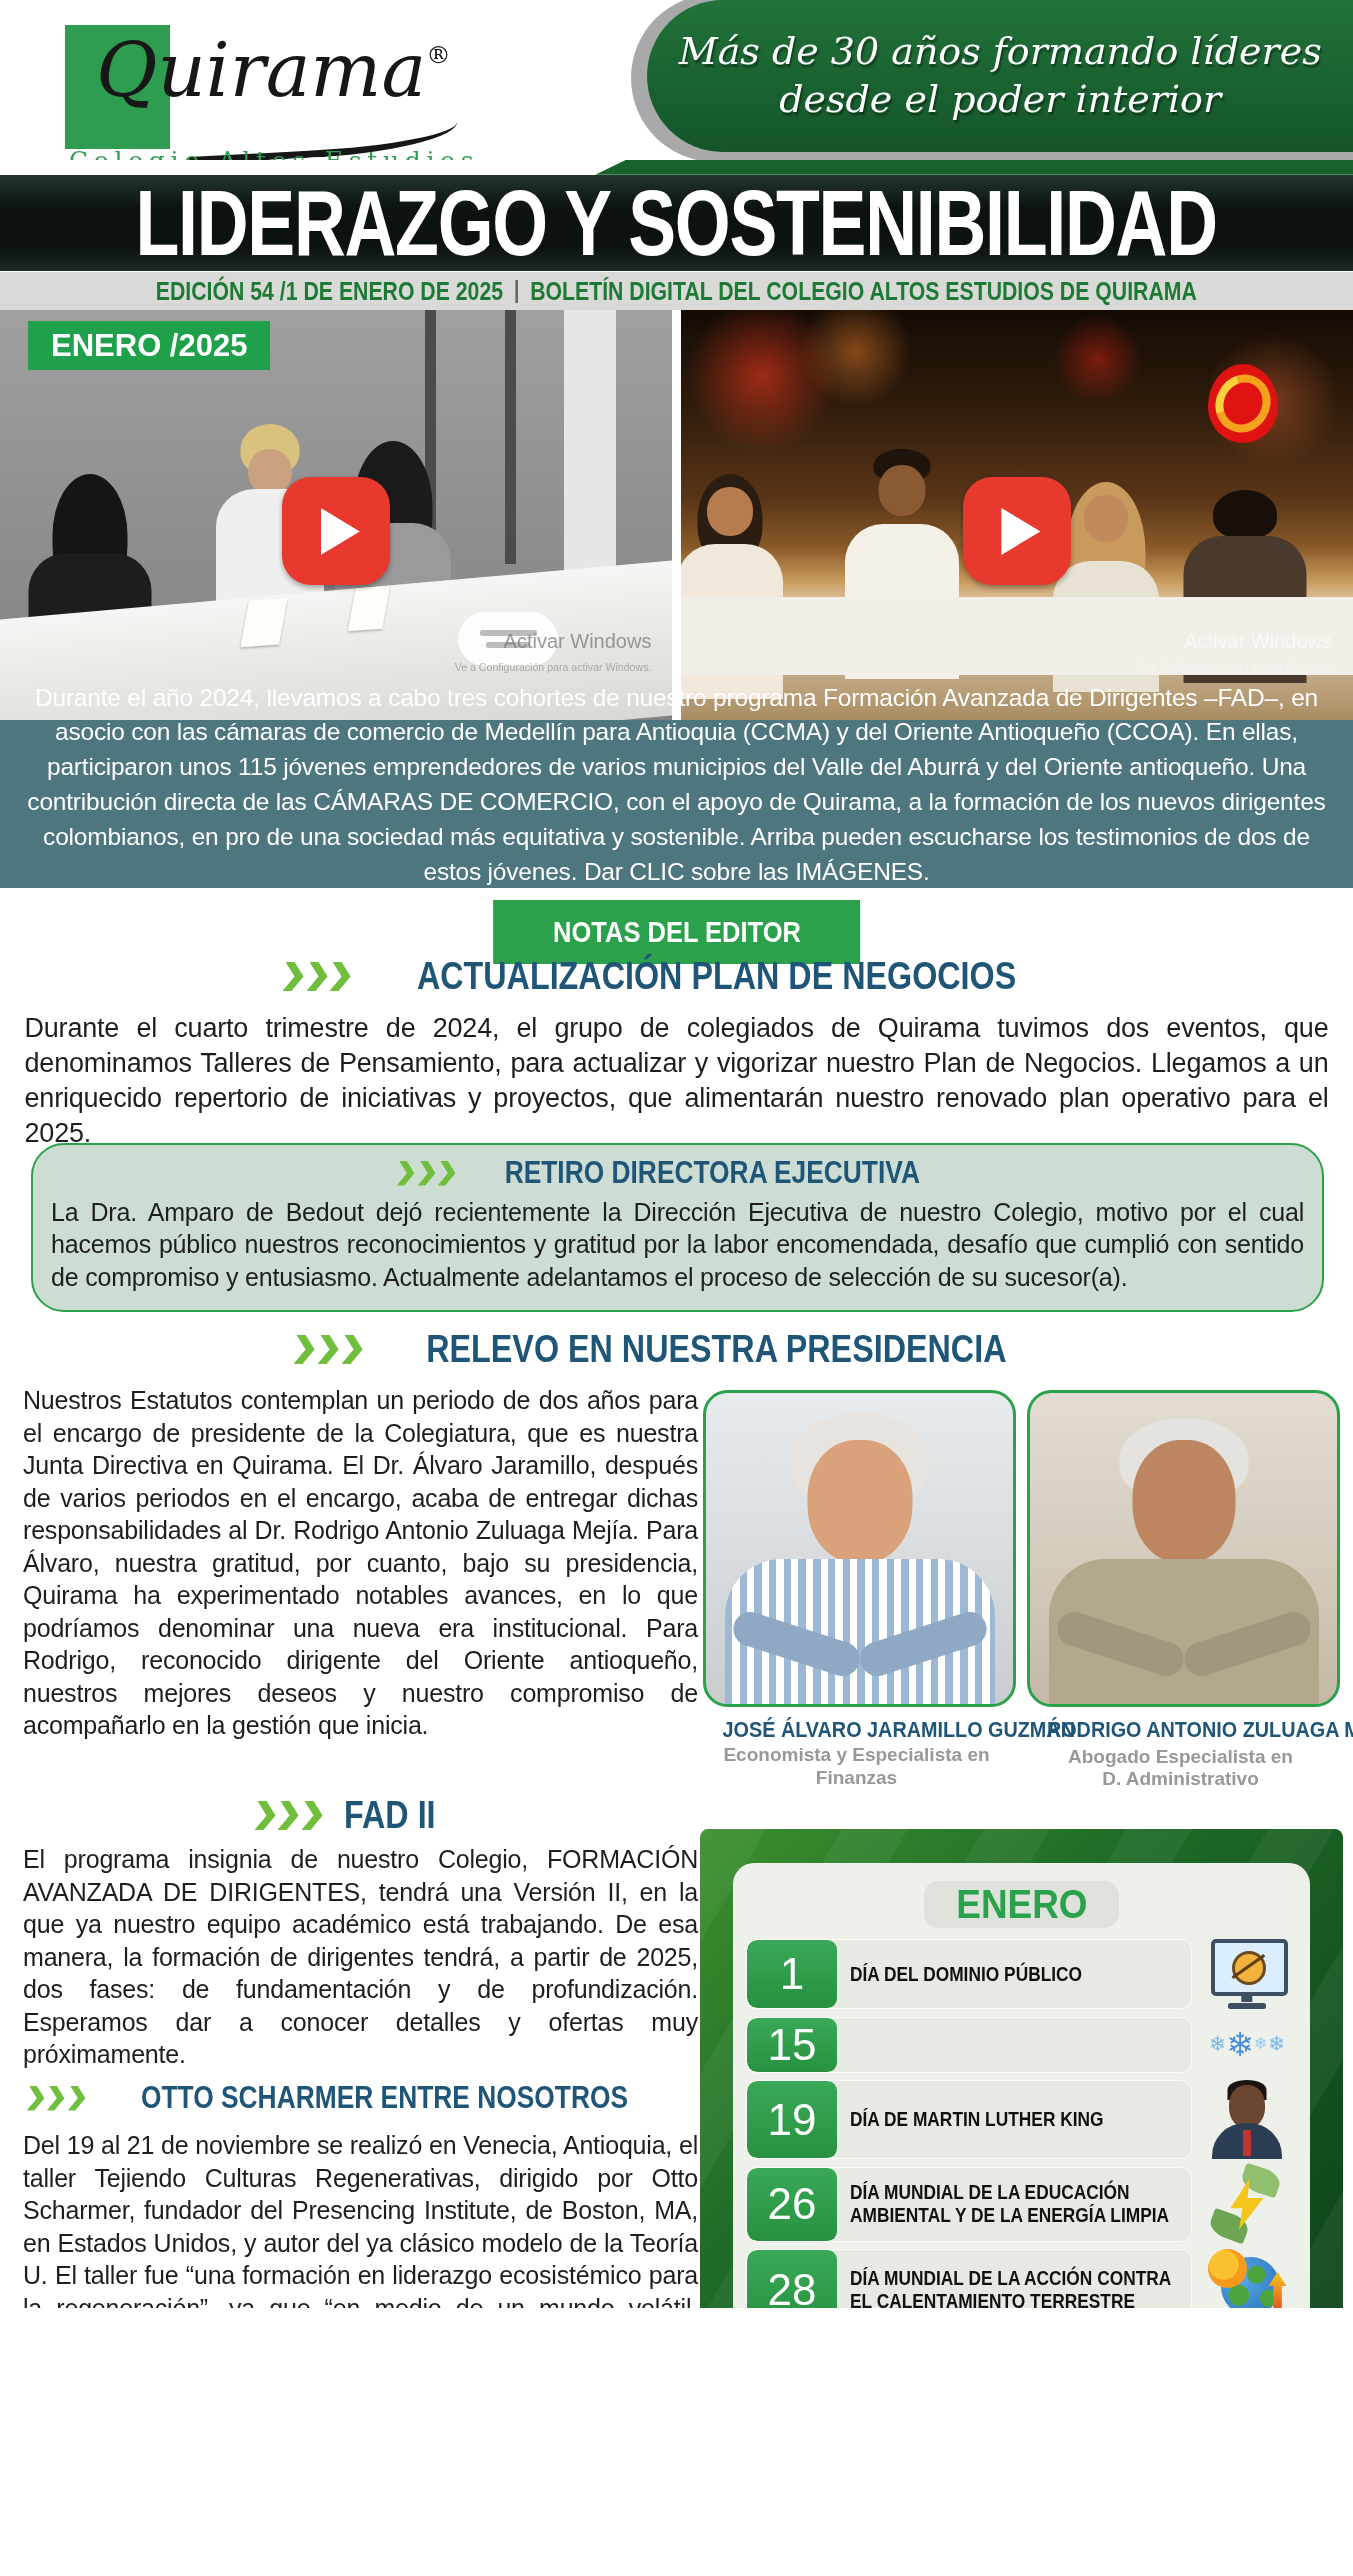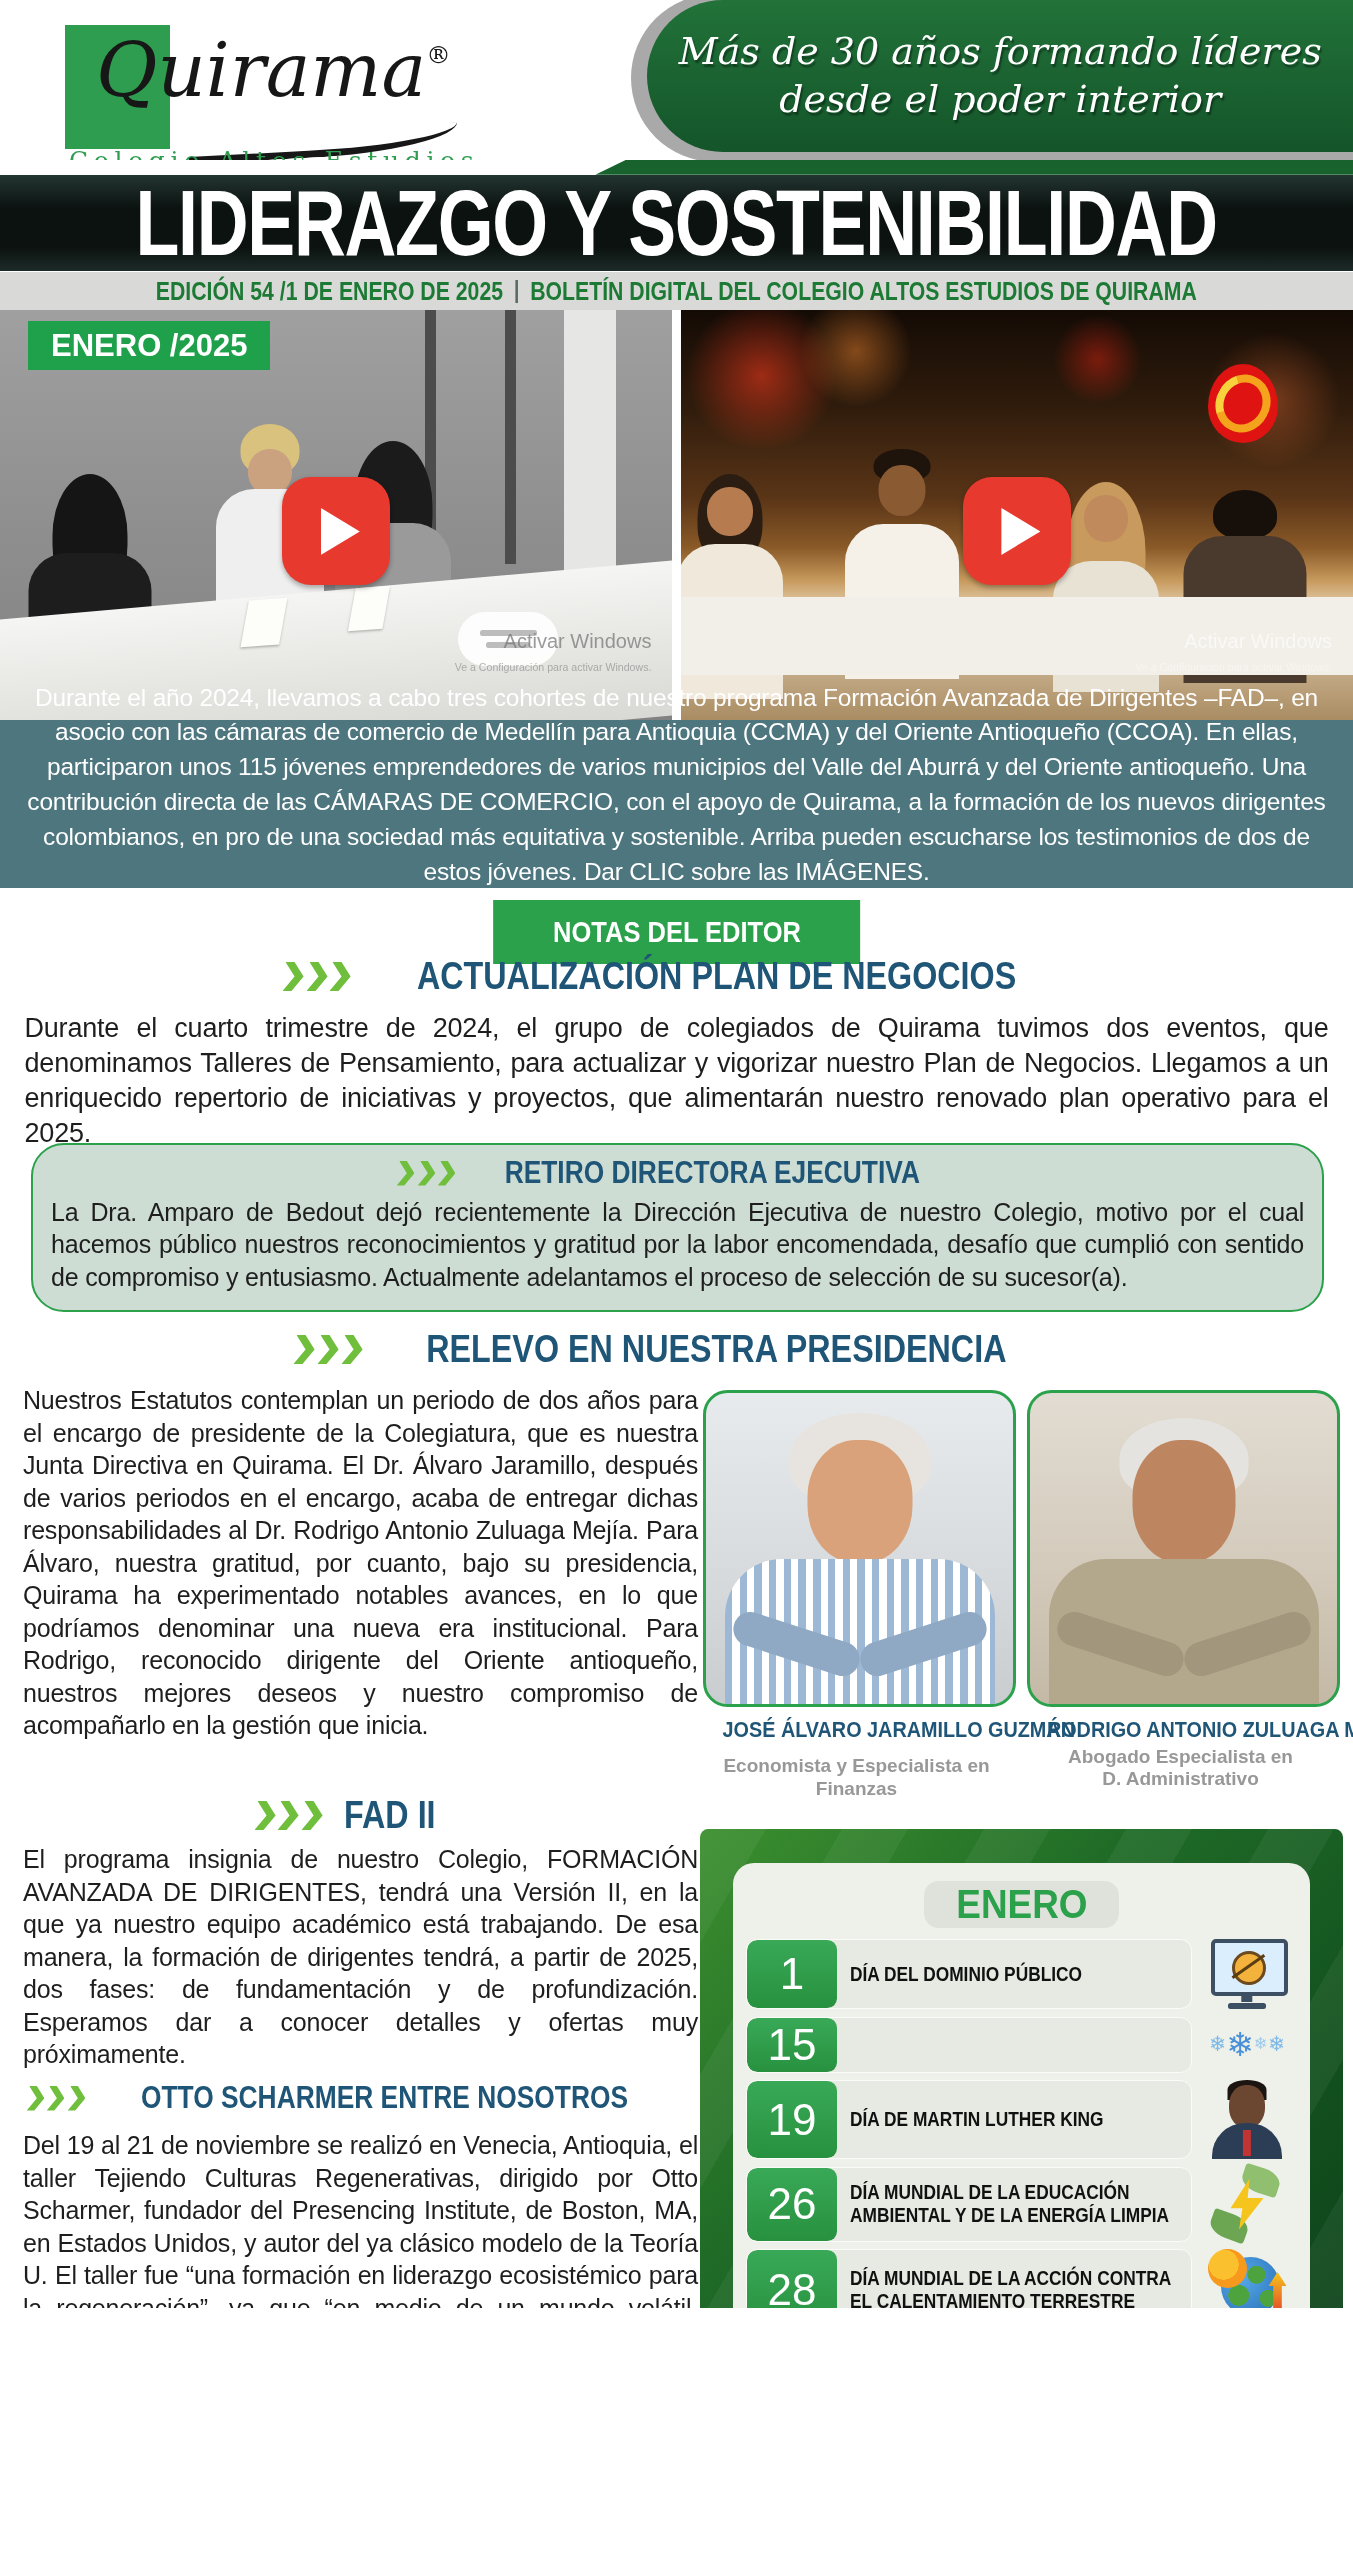--- a/index.html
+++ b/index.html
@@ -104,21 +104,21 @@
   .pcard{position:absolute;top:1390px;width:307px;height:311px;border:3.3px solid #2aa14a;
          border-radius:24.5px;overflow:hidden;}
   .pc1{left:703px;background:linear-gradient(180deg,#e8ebee,#d6dadd 60%,#c9cdd0);}
   .pc2{left:1027px;background:linear-gradient(180deg,#e2dcd2,#d2c9ba 60%,#c4b9a6);}
   .po-hair{position:absolute;left:50%;transform:translateX(-50%);background:#e7e4df;}
   .po-face{position:absolute;left:50%;transform:translateX(-50%);border-radius:46%;}
   .po-body{position:absolute;left:50%;transform:translateX(-50%);border-radius:57px 57px 0 0;}
   .po-arm{position:absolute;height:34px;border-radius:18px;}
   .pcaption{position:absolute;top:1717px;width:307px;text-align:center;}
   .pname{color:#1f5577;font-weight:bold;font-size:22px;line-height:1.15;}
-  .prole{color:#989898;font-weight:bold;font-size:19px;line-height:1.2;margin-top:13px;}
+  .prole{color:#989898;font-weight:bold;font-size:19px;line-height:1.2;margin-top:2px;}
 
   
   .sust{left:700px;top:1829px;width:643px;height:626px;border-radius:8.2px;
         background:linear-gradient(135deg,#3c8f2f 0%,#1f6b27 35%,#124f1e 70%,#0d3f18 100%);overflow:hidden;}
   .sust::before{content:"";position:absolute;inset:0;
         background:repeating-linear-gradient(120deg,rgba(255,255,255,.05) 0 57px,transparent 57px 123px);}
   .sust-inner{position:absolute;left:33px;top:34px;right:33px;bottom:46px;background:#eef0ea;
               border-radius:21px;padding:13px 13px 9.8px 13px;}
   .sust-title{text-align:center;color:#101010;font-weight:bold;font-size:46px;line-height:1.05;}
   .sust-month-wrap{text-align:center;margin-top:4.9px;}

